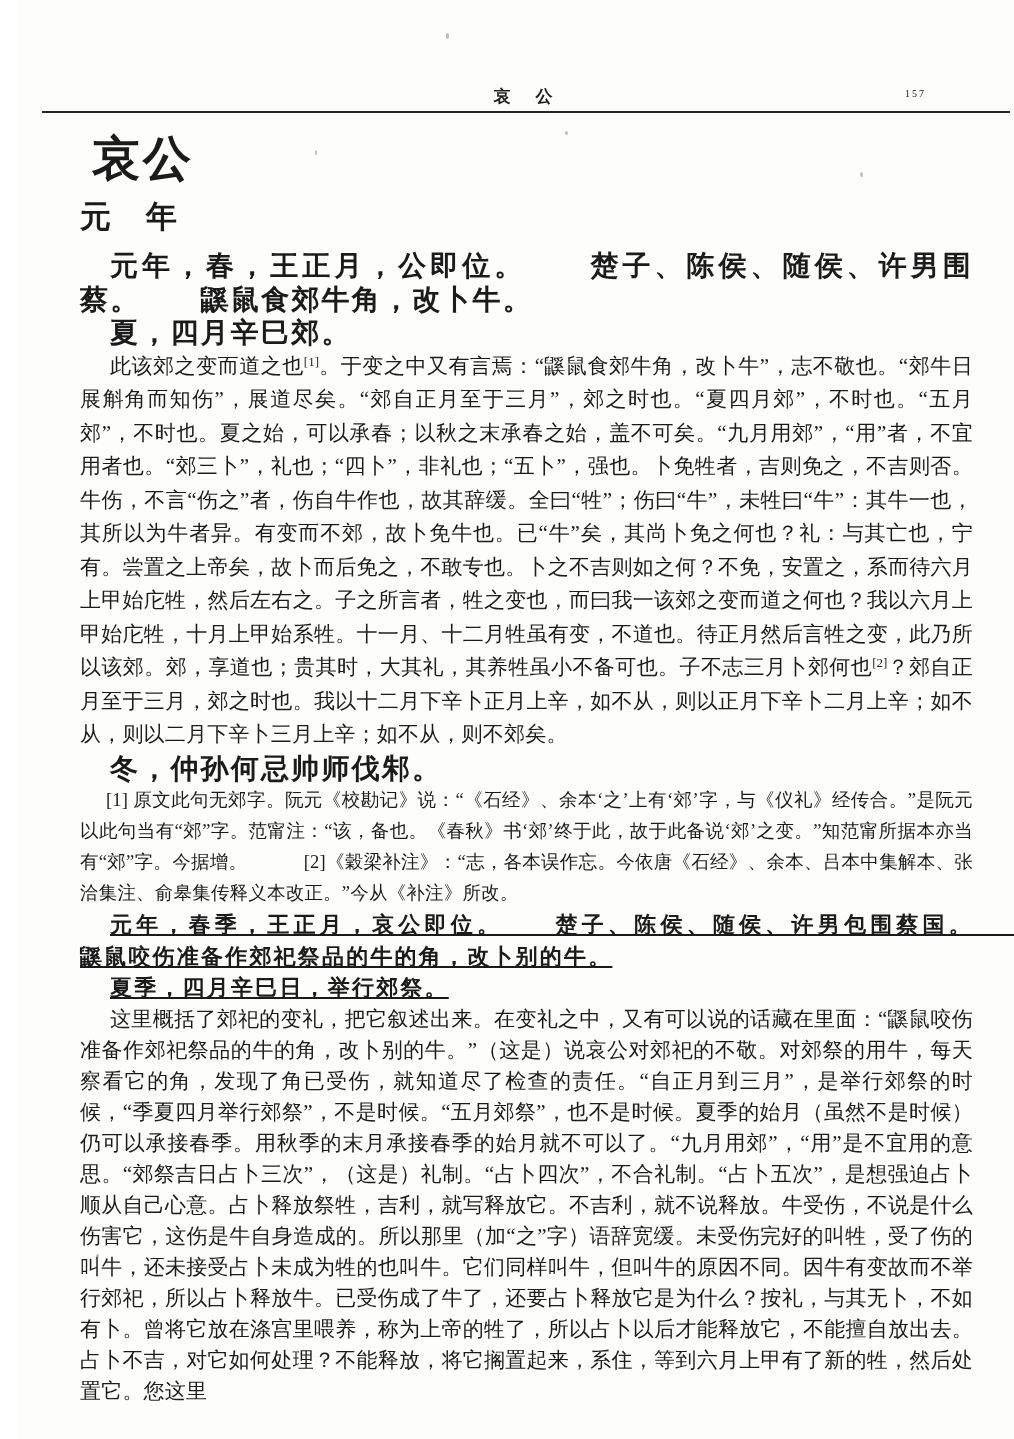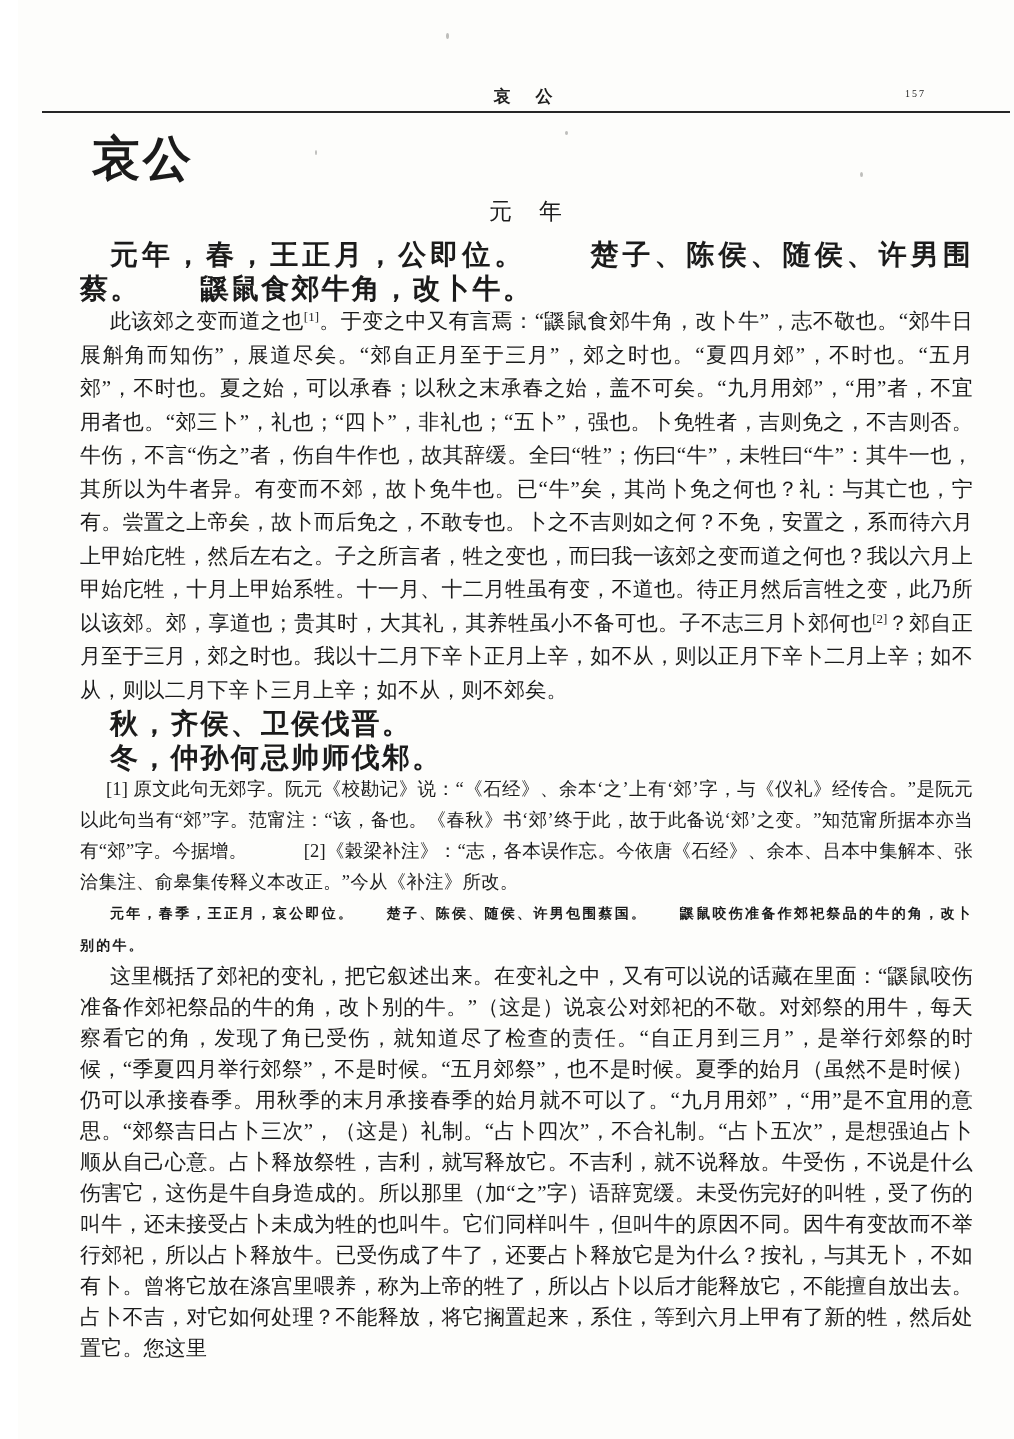--- a/index.html
+++ b/index.html
@@ -52,23 +52,22 @@
   .flow {
     position: absolute;
     top: 196px; left: 62px;
     width: 893px;
     text-align: justify;
   }
 
   .flow p { margin: 0; }
 
   .section-heading {
-    text-align: center;
-    font-size: 23px;
-    font-weight: normal;
+    font-size: 31px;
+    font-weight: bold;
     letter-spacing: 2px;
     margin: 0 0 11px 0 !important;
   }
 
   .classic {
     font-weight: bold;
     font-size: 28px;
     line-height: 33.5px;
     letter-spacing: 2.2px;
   }
@@ -99,23 +98,24 @@
   .trans-header {
     font-size: 22px;
     font-weight: bold;
     line-height: 34px;
     letter-spacing: 1px;
     margin-top: 2px !important;
   }
 
   .trans-classic {
     font-weight: bold;
-    font-size: 14px;
+    font-size: 22px;
     line-height: 31.5px;
     letter-spacing: 2.2px;
+    text-decoration: underline;
   }
 
   .trans-plain {
     font-size: 21px;
     line-height: 31px;
     letter-spacing: 0.2px;
   }
 
   .speck {
     position: absolute;
@@ -138,32 +138,33 @@
   <div class="header-rule"></div>
 
   <div class="book-title">哀公</div>
 
   <div class="flow">
 
     <p class="section-heading">元　年</p>
 
     <p class="classic indent">元年，春，王正月，公即位。　　楚子、陈侯、随侯、许男围蔡。　　鼷鼠食郊牛角，改卜牛。</p>
 
+    <p class="classic indent">夏，四月辛巳郊。</p>
 
     <p class="plain indent"><span>此该郊之变而道之也</span><sup class="note">[1]</sup><span>。于变之中又有言焉：“鼷鼠食郊牛角，改卜牛”，志不敬也。“郊牛日展斛角而知伤”，展道尽矣。“郊自正月至于三月”，郊之时也。“夏四月郊”，不时也。“五月郊”，不时也。夏之始，可以承春；以秋之末承春之始，盖不可矣。“九月用郊”，“用”者，不宜用者也。“郊三卜”，礼也；“四卜”，非礼也；“五卜”，强也。卜免牲者，吉则免之，不吉则否。牛伤，不言“伤之”者，伤自牛作也，故其辞缓。全曰“牲”；伤曰“牛”，未牲曰“牛”：其牛一也，其所以为牛者异。有变而不郊，故卜免牛也。已“牛”矣，其尚卜免之何也？礼：与其亡也，宁有。尝置之上帝矣，故卜而后免之，不敢专也。卜之不吉则如之何？不免，安置之，系而待六月上甲始庀牲，然后左右之。子之所言者，牲之变也，而曰我一该郊之变而道之何也？我以六月上甲始庀牲，十月上甲始系牲。十一月、十二月牲虽有变，不道也。待正月然后言牲之变，此乃所以该郊。郊，享道也；贵其时，大其礼，其养牲虽小不备可也。子不志三月卜郊何也</span><sup class="note">[2]</sup><span>？郊自正月至于三月，郊之时也。我以十二月下辛卜正月上辛，如不从，则以正月下辛卜二月上辛；如不从，则以二月下辛卜三月上辛；如不从，则不郊矣。</span></p>
 
-    <p class="classic indent">秋，齐侯、卫侯伐晋。</p>
 
     <p class="classic indent">冬，仲孙何忌帅师伐邾。</p>
 
     <p class="footnote">[1] 原文此句无郊字。阮元《校勘记》说：“《石经》、余本‘之’上有‘郊’字，与《仪礼》经传合。”是阮元以此句当有“郊”字。范甯注：“该，备也。《春秋》书‘郊’终于此，故于此备说‘郊’之变。”知范甯所据本亦当有“郊”字。今据增。　　　[2]《穀梁补注》：“志，各本误作忘。今依唐《石经》、余本、吕本中集解本、张洽集注、俞皋集传释义本改正。”今从《补注》所改。</p>
 
 
     <p class="trans-classic indent">元年，春季，王正月，哀公即位。　　楚子、陈侯、随侯、许男包围蔡国。　　鼷鼠咬伤准备作郊祀祭品的牛的角，改卜别的牛。</p>
 
+    <p class="trans-classic indent">夏季，四月辛巳日，举行郊祭。</p>
 
     <p class="trans-plain indent">这里概括了郊祀的变礼，把它叙述出来。在变礼之中，又有可以说的话藏在里面：“鼷鼠咬伤准备作郊祀祭品的牛的角，改卜别的牛。”（这是）说哀公对郊祀的不敬。对郊祭的用牛，每天察看它的角，发现了角已受伤，就知道尽了检查的责任。“自正月到三月”，是举行郊祭的时候，“季夏四月举行郊祭”，不是时候。“五月郊祭”，也不是时候。夏季的始月（虽然不是时候）仍可以承接春季。用秋季的末月承接春季的始月就不可以了。“九月用郊”，“用”是不宜用的意思。“郊祭吉日占卜三次”，（这是）礼制。“占卜四次”，不合礼制。“占卜五次”，是想强迫占卜顺从自己心意。占卜释放祭牲，吉利，就写释放它。不吉利，就不说释放。牛受伤，不说是什么伤害它，这伤是牛自身造成的。所以那里（加“之”字）语辞宽缓。未受伤完好的叫牲，受了伤的叫牛，还未接受占卜未成为牲的也叫牛。它们同样叫牛，但叫牛的原因不同。因牛有变故而不举行郊祀，所以占卜释放牛。已受伤成了牛了，还要占卜释放它是为什么？按礼，与其无卜，不如有卜。曾将它放在涤宫里喂养，称为上帝的牲了，所以占卜以后才能释放它，不能擅自放出去。占卜不吉，对它如何处理？不能释放，将它搁置起来，系住，等到六月上甲有了新的牲，然后处置它。您这里</p>
 
   </div>
 
   <div class="speck" style="top:33px; left:428px; width:3px; height:6px;"></div>
   <div class="speck" style="top:150px; left:297px; width:2px; height:5px;"></div>
   <div class="speck" style="top:172px; left:842px; width:3px; height:5px;"></div>
   <div class="speck" style="top:131px; left:547px; width:3px; height:4px;"></div>
   <div class="speck" style="top:1254px; left:78px; width:3px; height:4px;"></div>

